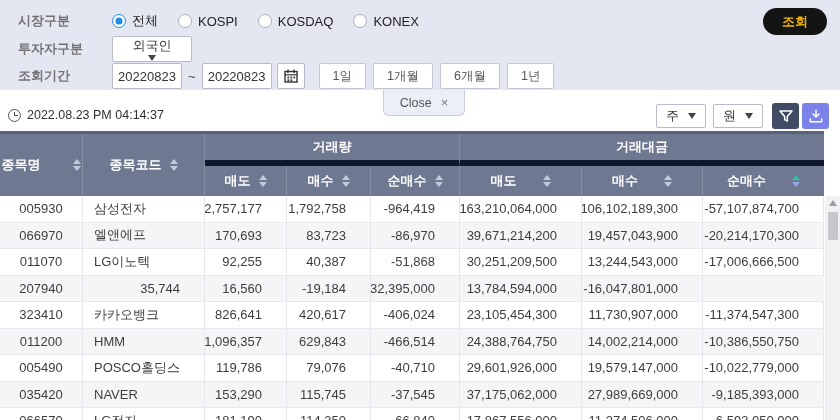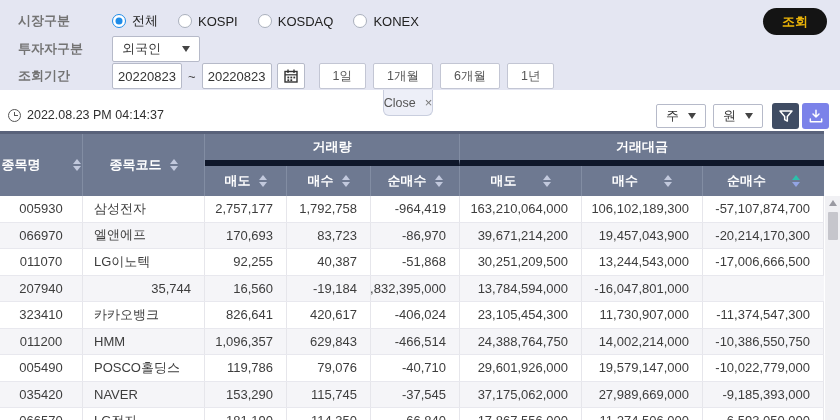--- a/index.html
+++ b/index.html
@@ -14,34 +14,34 @@
   .f-row.r1{top:9px;height:24px;}
   .f-row.r2{top:36px;height:26px;}
   .f-row.r3{top:63px;height:26px;}
   .f-label{width:94px;font-size:13px;font-weight:bold;color:#737373;flex:0 0 94px;}
   .radio{display:flex;align-items:center;margin-right:20px;font-size:13px;color:#222;cursor:pointer;}
   .rc{width:14px;height:14px;border-radius:50%;background:#fff;border:1px solid #aab0bd;box-sizing:border-box;margin-right:6px;position:relative;}
   .rc.sel{border:1.5px solid #1f8ce8;}
   .rc.sel::after{content:"";position:absolute;left:50%;top:50%;transform:translate(-50%,-50%);width:7px;height:7px;border-radius:50%;background:#1f8ce8;}
   .select{background:#fff;border:1px solid #b6bac9;border-radius:2px;height:26px;box-sizing:border-box;
           display:flex;align-items:center;justify-content:space-between;padding:0 9px;font-size:13px;color:#333;cursor:pointer;}
-  .sel-investor{width:88px;}
+  .sel-investor{width:80px;flex-direction:column;}
   .caret{width:0;height:0;border-left:4.5px solid transparent;border-right:4.5px solid transparent;border-top:6px solid #444;}
   .date-box{width:70px;height:26px;box-sizing:border-box;background:#fff;border:1px solid #b6bac9;border-radius:2px;
             font-size:13px;color:#333;display:flex;align-items:center;justify-content:center;}
   .tilde{margin:0 6px;font-size:13px;color:#444;}
   .cal-btn{width:28px;height:26px;box-sizing:border-box;background:#fff;border:1px solid #b6bac9;border-radius:2px;
            margin-left:5px;display:flex;align-items:center;justify-content:center;cursor:pointer;}
   .qbtn{height:26px;box-sizing:border-box;background:#fff;border:1px solid #c3c6d4;border-radius:2px;color:#555;
         font-size:12.5px;display:flex;align-items:center;justify-content:center;margin-left:7px;padding:0 13px;cursor:pointer;}
   .qbtn.first{margin-left:14px;}
   .search-btn{position:absolute;top:8px;right:13px;width:64px;height:27px;border-radius:14px;background:#141414;
               color:#eab308;font-size:13px;font-weight:bold;display:flex;align-items:center;justify-content:center;cursor:pointer;}
   
-  .close-tab{position:absolute;left:383px;top:90px;width:50px;height:26px;box-sizing:border-box;background:#edeff8;
+  .close-tab{position:absolute;left:383px;top:90px;width:82px;height:26px;box-sizing:border-box;background:#edeff8;
              border:1px solid #c9cede;border-top:none;border-radius:0 0 6px 6px;display:flex;align-items:center;
              justify-content:center;gap:9px;font-size:12.5px;color:#555;cursor:pointer;}
   .close-x{font-size:13px;color:#777;}
   
   .timestamp{position:absolute;left:8px;top:108px;display:flex;align-items:center;gap:6px;font-size:12.5px;color:#303030;}
   .clock{width:13px;height:13px;border:1.3px solid #555;border-radius:50%;box-sizing:border-box;position:relative;}
   .clock::after{content:"";position:absolute;left:5px;top:2px;width:1.3px;height:4px;background:#555;}
   .clock::before{content:"";position:absolute;left:5px;top:5px;width:3.5px;height:1.3px;background:#555;}
   .unit-select{position:absolute;top:104px;height:24px;}
   .sel-share{right:134px;width:50px;}
@@ -65,21 +65,21 @@
   .td{width:0;height:0;border-left:4px solid transparent;border-right:4px solid transparent;border-top:5px solid #c2c9dd;}
   .sort.active .tu{border-bottom-color:#2cc0ab;}
   .sort.active .td{border-top-color:#93a5e4;}
   .tbody{height:224px;overflow:hidden;background:#fff;}
   .t-row{display:grid;grid-template-columns:83px 122px 82px 84px 89px 122px 121px 121px;height:26.5px;
          border-bottom:1px solid #e8e8ee;box-sizing:border-box;background:#fff;cursor:pointer;}
   .t-row.alt{background:#f5f5f8;}
   .t-cell{display:flex;align-items:center;box-sizing:border-box;border-right:1px solid #e6e6eb;font-size:13px;color:#3d3d3d;overflow:hidden;white-space:nowrap;}
   .t-cell.c0{justify-content:center;}
   .t-cell.c1{justify-content:flex-start;padding-left:11px;}
-  .t-cell.num{justify-content:flex-end;padding-right:13px;}
+  .t-cell.num{justify-content:flex-end;padding-right:24px;}
   
   .vscroll{position:absolute;top:196px;right:0;width:15px;height:224px;background:#f1f1f4;}
   .scroll-up{width:15px;height:14px;display:flex;align-items:center;justify-content:center;cursor:pointer;}
   .scroll-up .tri{width:0;height:0;border-left:4px solid transparent;border-right:4px solid transparent;border-bottom:6px solid #9a9aa2;}
   .thumb{position:absolute;left:2.5px;top:16px;width:10px;height:28px;background:#c6c6cc;border-radius:1px;cursor:pointer;}
   .icon-svg{display:block;}
 </style>
 </head>
 <body>
 

